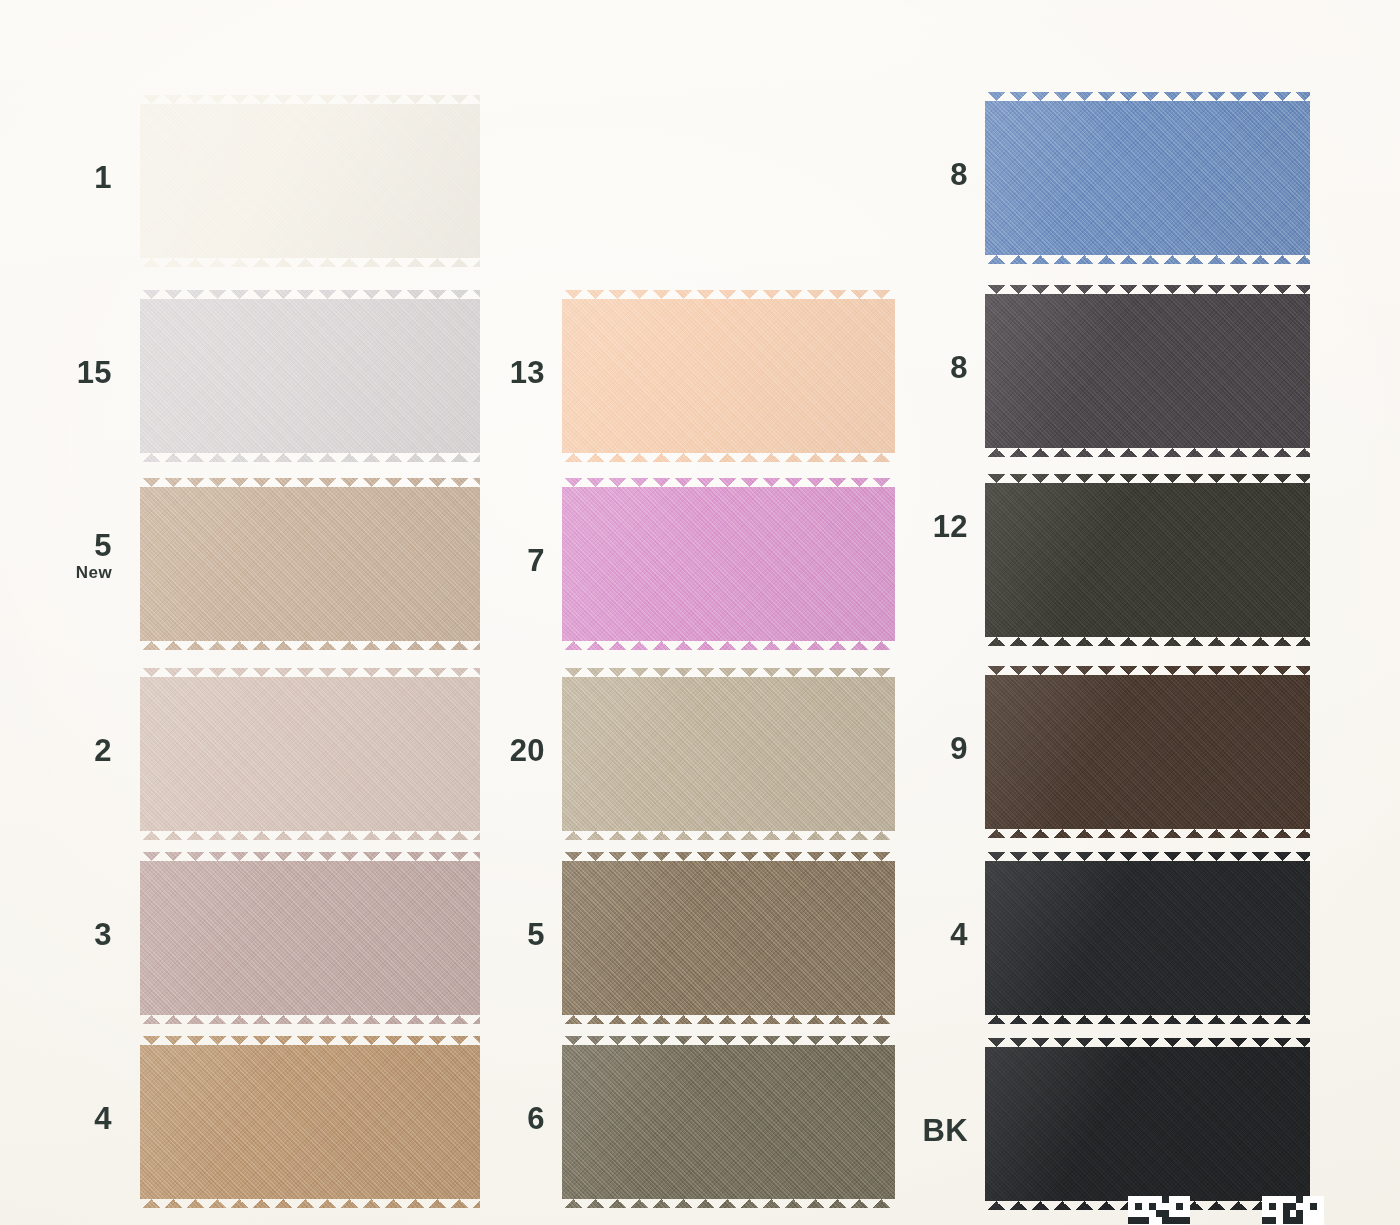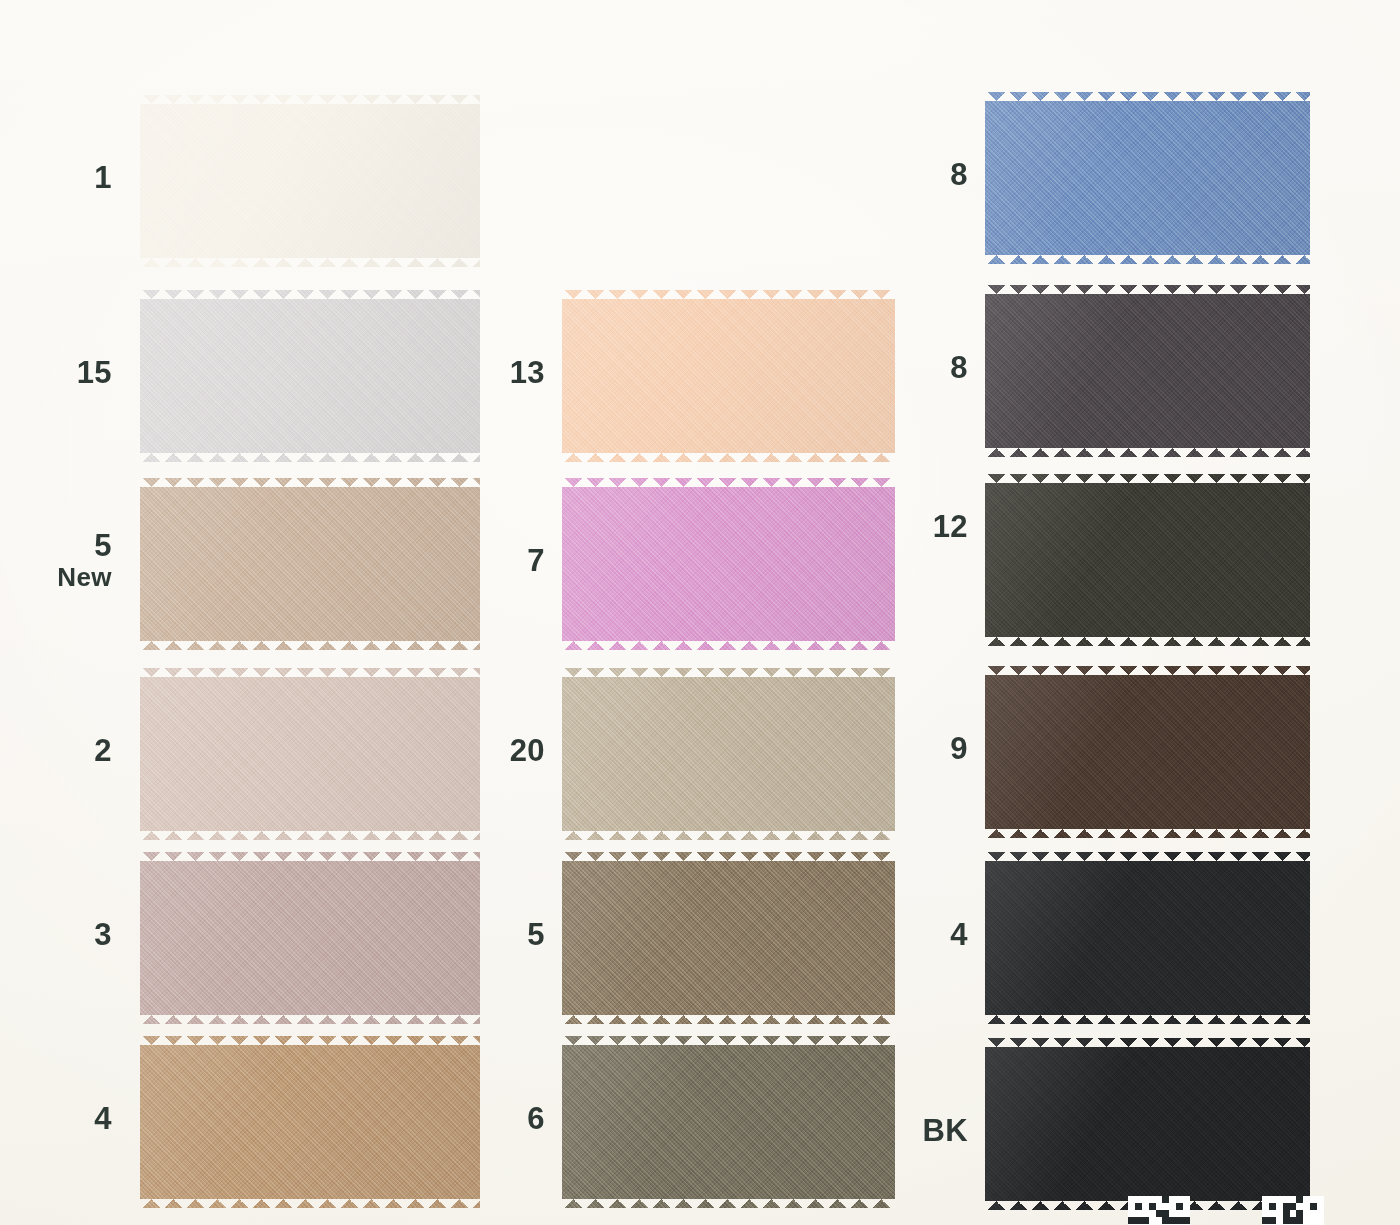--- a/index.html
+++ b/index.html
@@ -30,21 +30,21 @@
     color: #2f3a36;
     font-size: 31px;
     font-weight: 700;
     line-height: 1.02;
     letter-spacing: 0.4px;
     white-space: pre-line;
     font-family: "Liberation Sans", sans-serif;
   }
   .swatch-label .sub {
     display: block;
-    font-size: 26px;
+    font-size: 17px;
     font-weight: 700;
     margin-top: 2px;
   }
 
   
   .fabric {
     position: absolute;
     overflow: hidden;
   }
   .fabric-inner {

